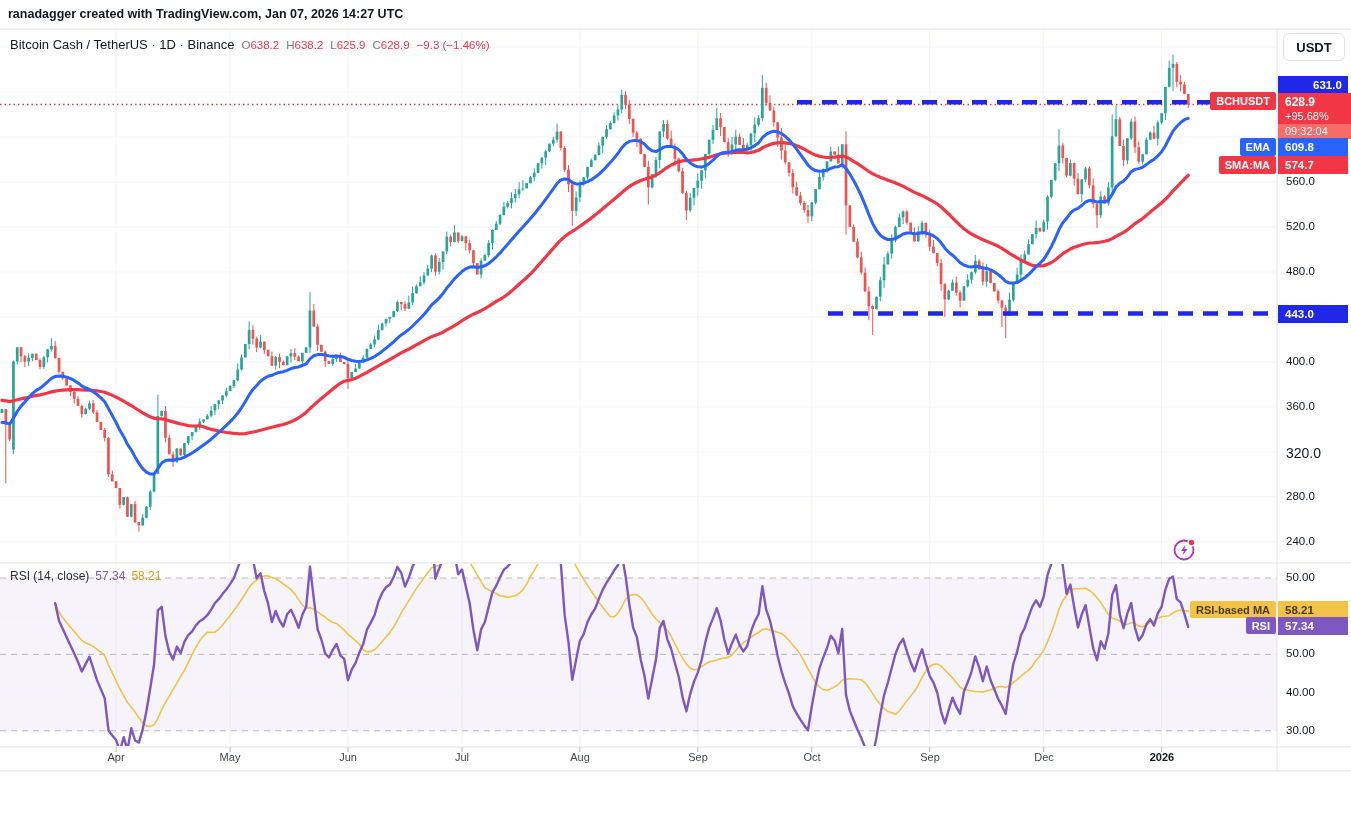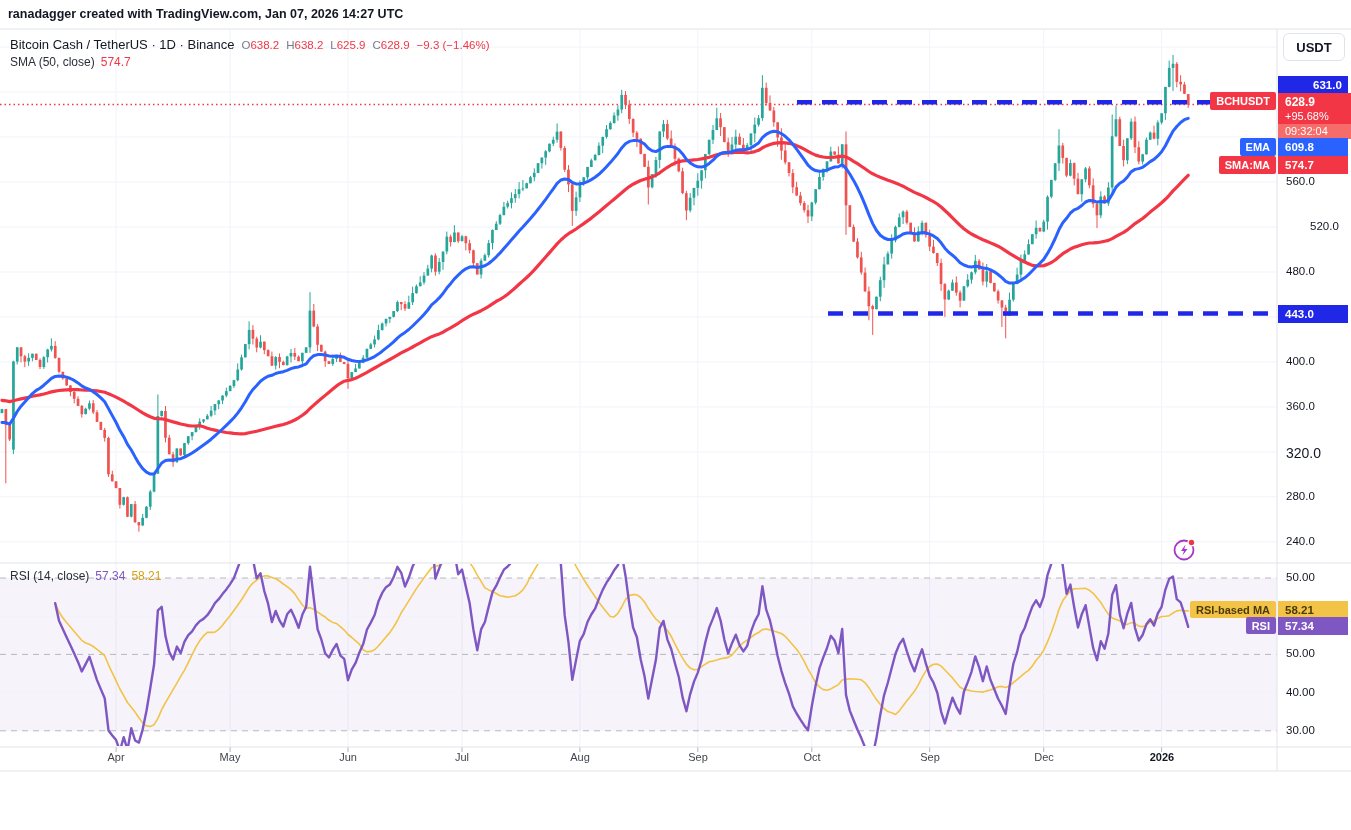--- a/index.html
+++ b/index.html
@@ -735,23 +735,20 @@
       <line x1="0" y1="771" x2="1351" y2="771" stroke="#e0e3eb" stroke-width="1"></line>
       <line x1="1277" y1="29" x2="1277" y2="771" stroke="#e0e3eb" stroke-width="1"></line>
     </svg>
 
   <div class="attribution">ranadagger created with TradingView.com, Jan 07, 2026 14:27 UTC</div>
 
   <div class="legend">
     <div class="legend-row">
       <span class="sym-title">Bitcoin Cash / TetherUS · 1D · Binance</span><span class="ohlc-k">O</span><span class="ohlc-v">638.2</span><span class="ohlc-k">H</span><span class="ohlc-v">638.2</span><span class="ohlc-k">L</span><span class="ohlc-v">625.9</span><span class="ohlc-k">C</span><span class="ohlc-v">628.9</span><span class="chg">−9.3 (−1.46%)</span>
     </div>
-    <div class="legend-row">
-      <span class="ind-label">SMA (50, close)</span><span class="ind-val val-red">574.7</span>
-    </div>
   </div>
 
   <div class="rsi-legend">
     <span class="ind-label">RSI (14, close)</span><span class="rsi-v">57.34</span><span class="rsi-ma-v">58.21</span>
   </div>
 
   <div class="usdt-btn">USDT</div>
   <div class="ax-badge badge-blue" style="top:76px;padding-left:35px;">631.0</div>
   <div class="px-block">
     <div class="big">628.9</div>
@@ -774,21 +771,21 @@
     <svg width="27" height="27" viewBox="0 0 27 27">
       <circle cx="13" cy="14" r="9.5" fill="none" stroke="#a835c9" stroke-width="1.8"></circle>
       <path d="M14.5 8.5 L10 15 L13 15 L11.5 19.5 L16.5 13 L13.3 13 Z" fill="#a835c9"></path>
       <circle cx="20.5" cy="6.5" r="3.4" fill="#f23645" stroke="#fff" stroke-width="1.4"></circle>
     </svg>
   </div>
 
 
   <div id="axis-layer">
       <div style="position: absolute; left: 1286px; top: 175px; font-size: 11.5px; color: rgb(19, 23, 34);">560.0</div>
-      <div style="position: absolute; left: 1286px; top: 220px; font-size: 11.5px; color: rgb(19, 23, 34); margin-left: 24px;">520.0</div>
+      <div style="position: absolute; left: 1286px; top: 220px; font-size: 11.5px; color: rgb(19, 23, 34);">520.0</div>
       <div style="position: absolute; left: 1286px; top: 265px; font-size: 11.5px; color: rgb(19, 23, 34);">480.0</div>
       <div style="position: absolute; left: 1286px; top: 355px; font-size: 11.5px; color: rgb(19, 23, 34);">400.0</div>
       <div style="position: absolute; left: 1286px; top: 400px; font-size: 11.5px; color: rgb(19, 23, 34);">360.0</div>
       <div style="position: absolute; left: 1286px; top: 445px; font-size: 14px; color: rgb(19, 23, 34);">320.0</div>
       <div style="position: absolute; left: 1286px; top: 490px; font-size: 11.5px; color: rgb(19, 23, 34);">280.0</div>
       <div style="position: absolute; left: 1286px; top: 535px; font-size: 11.5px; color: rgb(19, 23, 34);">240.0</div>
       <div style="position: absolute; left: 1286px; top: 571px; font-size: 11.5px; color: rgb(19, 23, 34);">50.00</div>
       <div style="position: absolute; left: 1286px; top: 647px; font-size: 11.5px; color: rgb(19, 23, 34);">50.00</div>
       <div style="position: absolute; left: 1286px; top: 686px; font-size: 11.5px; color: rgb(19, 23, 34);">40.00</div>
       <div style="position: absolute; left: 1286px; top: 724px; font-size: 11.5px; color: rgb(19, 23, 34);">30.00</div>

